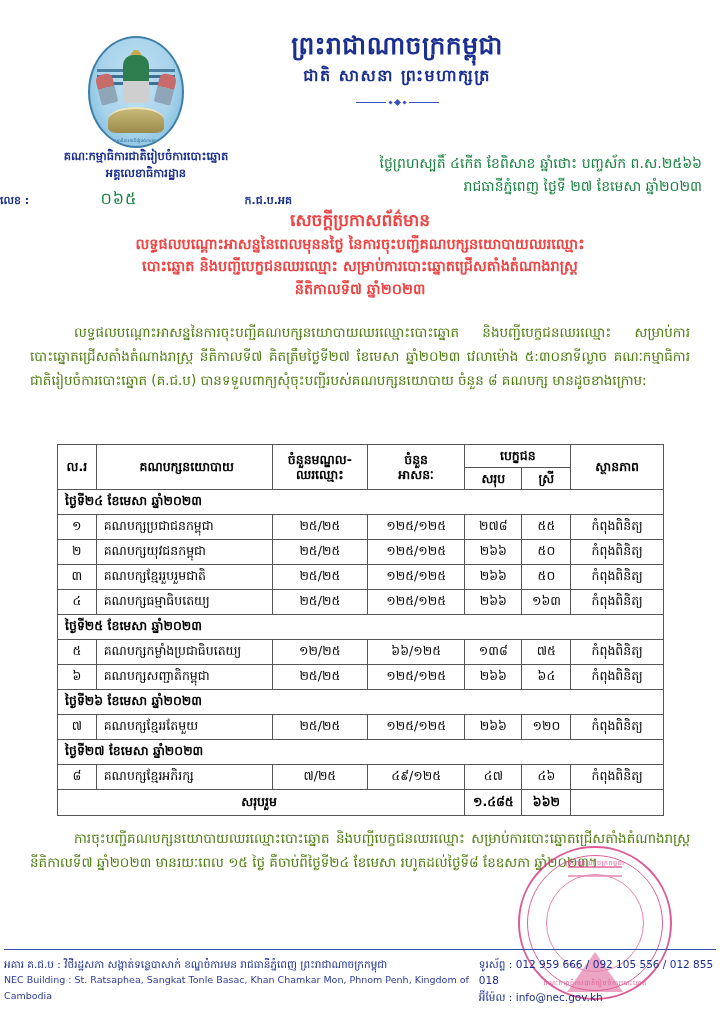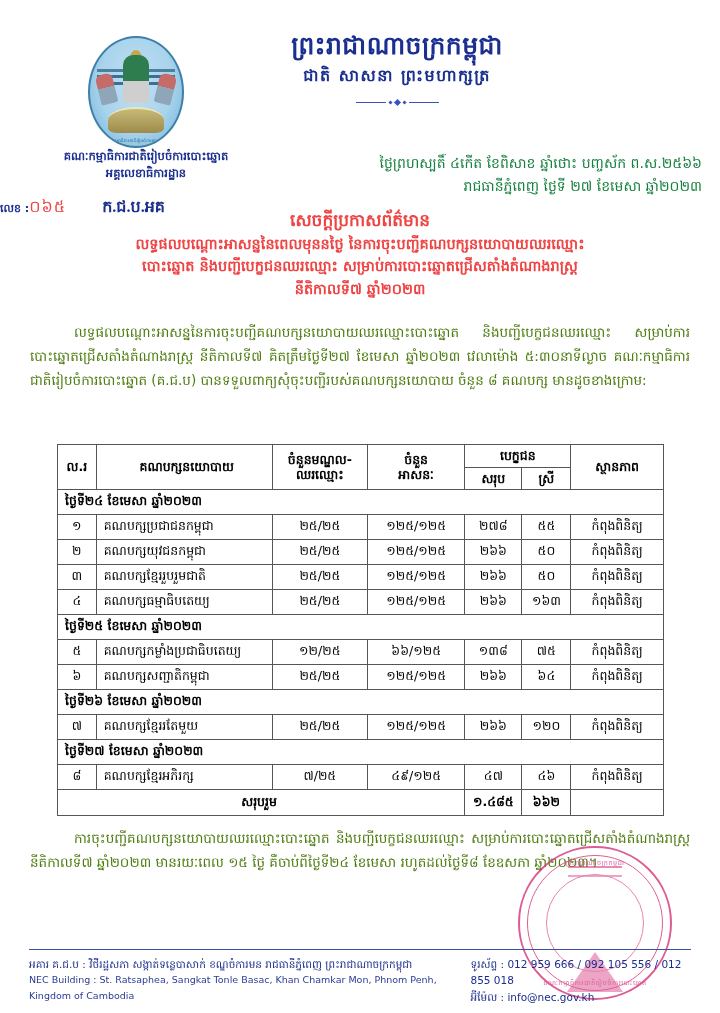--- a/index.html
+++ b/index.html
@@ -70,28 +70,28 @@
   }
 
   .org-lines {
     position:absolute; left:0; top:148px; width:292px;
     text-align:center;
     color:#1a2f8f;
     font-size:11.5px; font-weight:bold; line-height:1.5;
   }
   .org-lines .ln2 { font-size:11.5px; }
   .numline {
-    margin-top:12px; display:flex; justify-content:flex-start;
-    align-items:baseline; font-size:11px;
+    margin-top:4px; display:flex; justify-content:space-between;
+    align-items:baseline; gap:6px; font-size:11px;
   }
   .numline .num {
     font-size:16px; letter-spacing:1px; font-weight:normal;
-    color:#ef4444;
-  }
-  .numline .suffix { margin-left:36px; font-size:16px;font-family:Liberation Serif, serif; }
+    color:#15803d;
+  }
+  .numline .suffix { margin-left:36px; font-size:11px; }
 
   .kingdom {
     position:absolute; left:232px; top:30px; width:330px;
     text-align:center; color:#1a2f8f;
   }
   .kingdom .l1 { font-size:25px; font-weight:bold; letter-spacing:.5px; line-height:1.25; }
   .kingdom .l2 { font-size:16px; font-weight:bold; margin-top:4px; letter-spacing:1.5px; }
   .orn {
     margin:7px auto 0; width:120px; height:12px;
     display:flex; align-items:center; justify-content:center; gap:3px;
@@ -186,21 +186,21 @@
   }
   .seal .ring-word {
     position:absolute; left:0; top:11px; width:100%;
     text-align:center; font-size:6.5px; color:#d6397f; letter-spacing:.6px;
   }
   .seal .ring-word.bot { top:auto; bottom:10px; }
 
   
   .footer {
     position:absolute; left:0; bottom:8px; width:720px;
-    padding:0 29px;
+    padding:0 4px;
   }
   .footer .rule { height:1px; background:#3a4fa8; margin-bottom:6px; }
   .footer .cols { display:flex; justify-content:space-between; align-items:flex-start; }
   .footer .left { color:#1b2d8c; }
   .footer .right { color:#1b2d8c; text-align:left; }
   .footer .kh { font-size:10.5px; line-height:1.55; }
   .footer .en { font-size:9.5px; line-height:1.6; color:#2c3c96; }
 </style>
 </head>
 <body>

